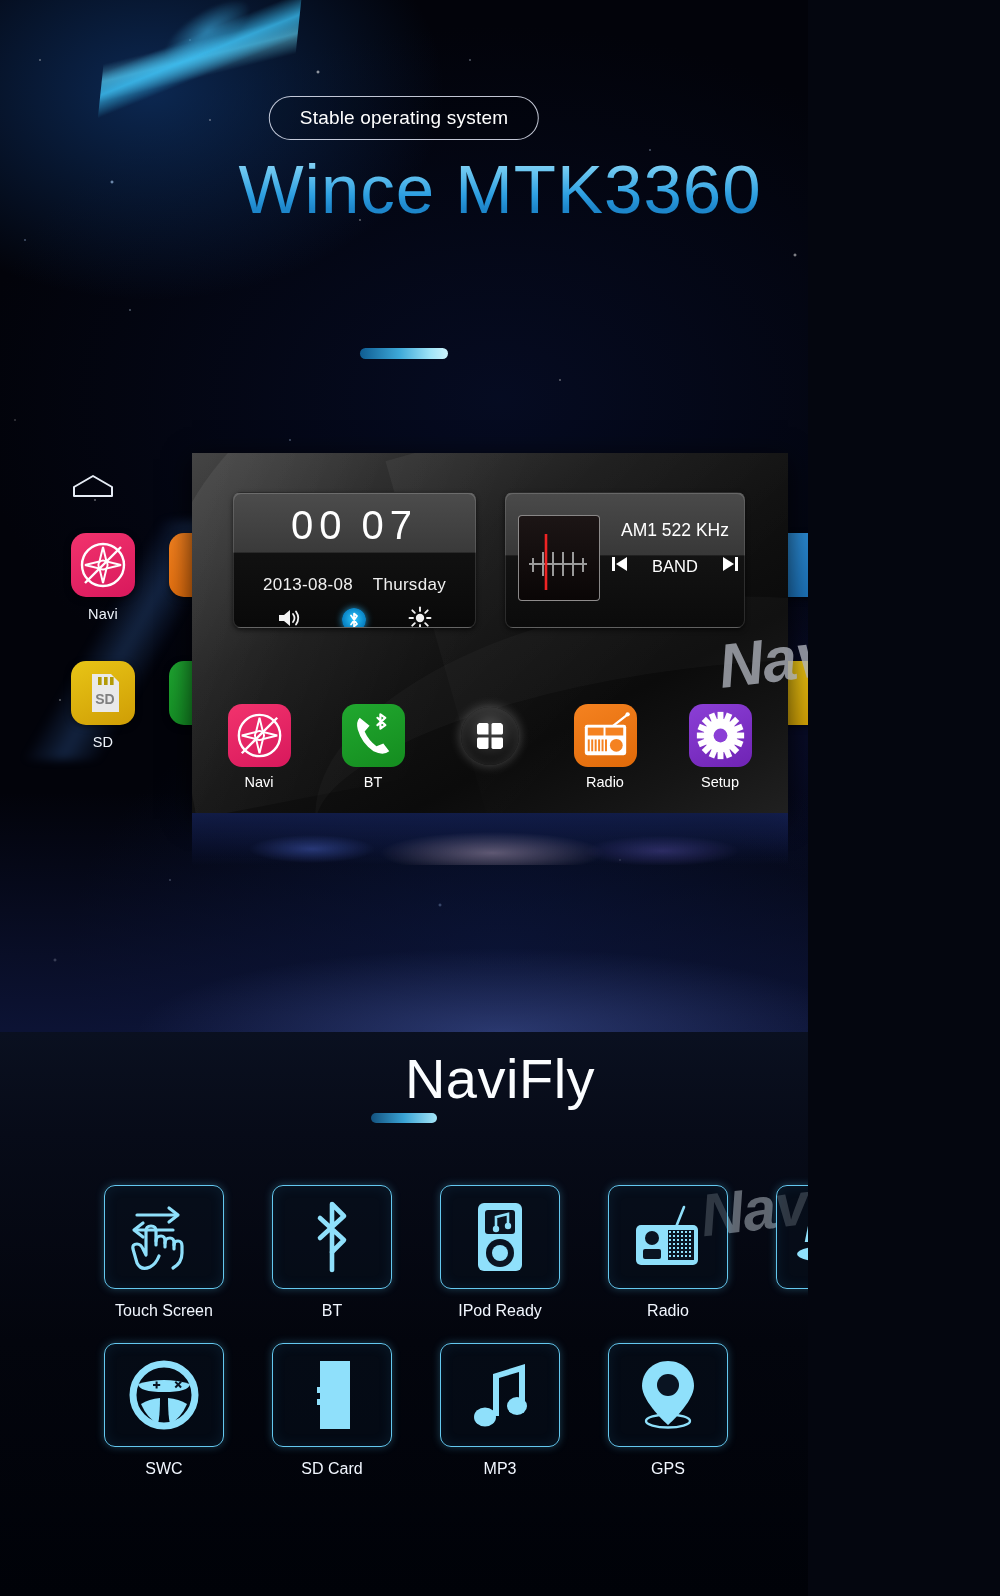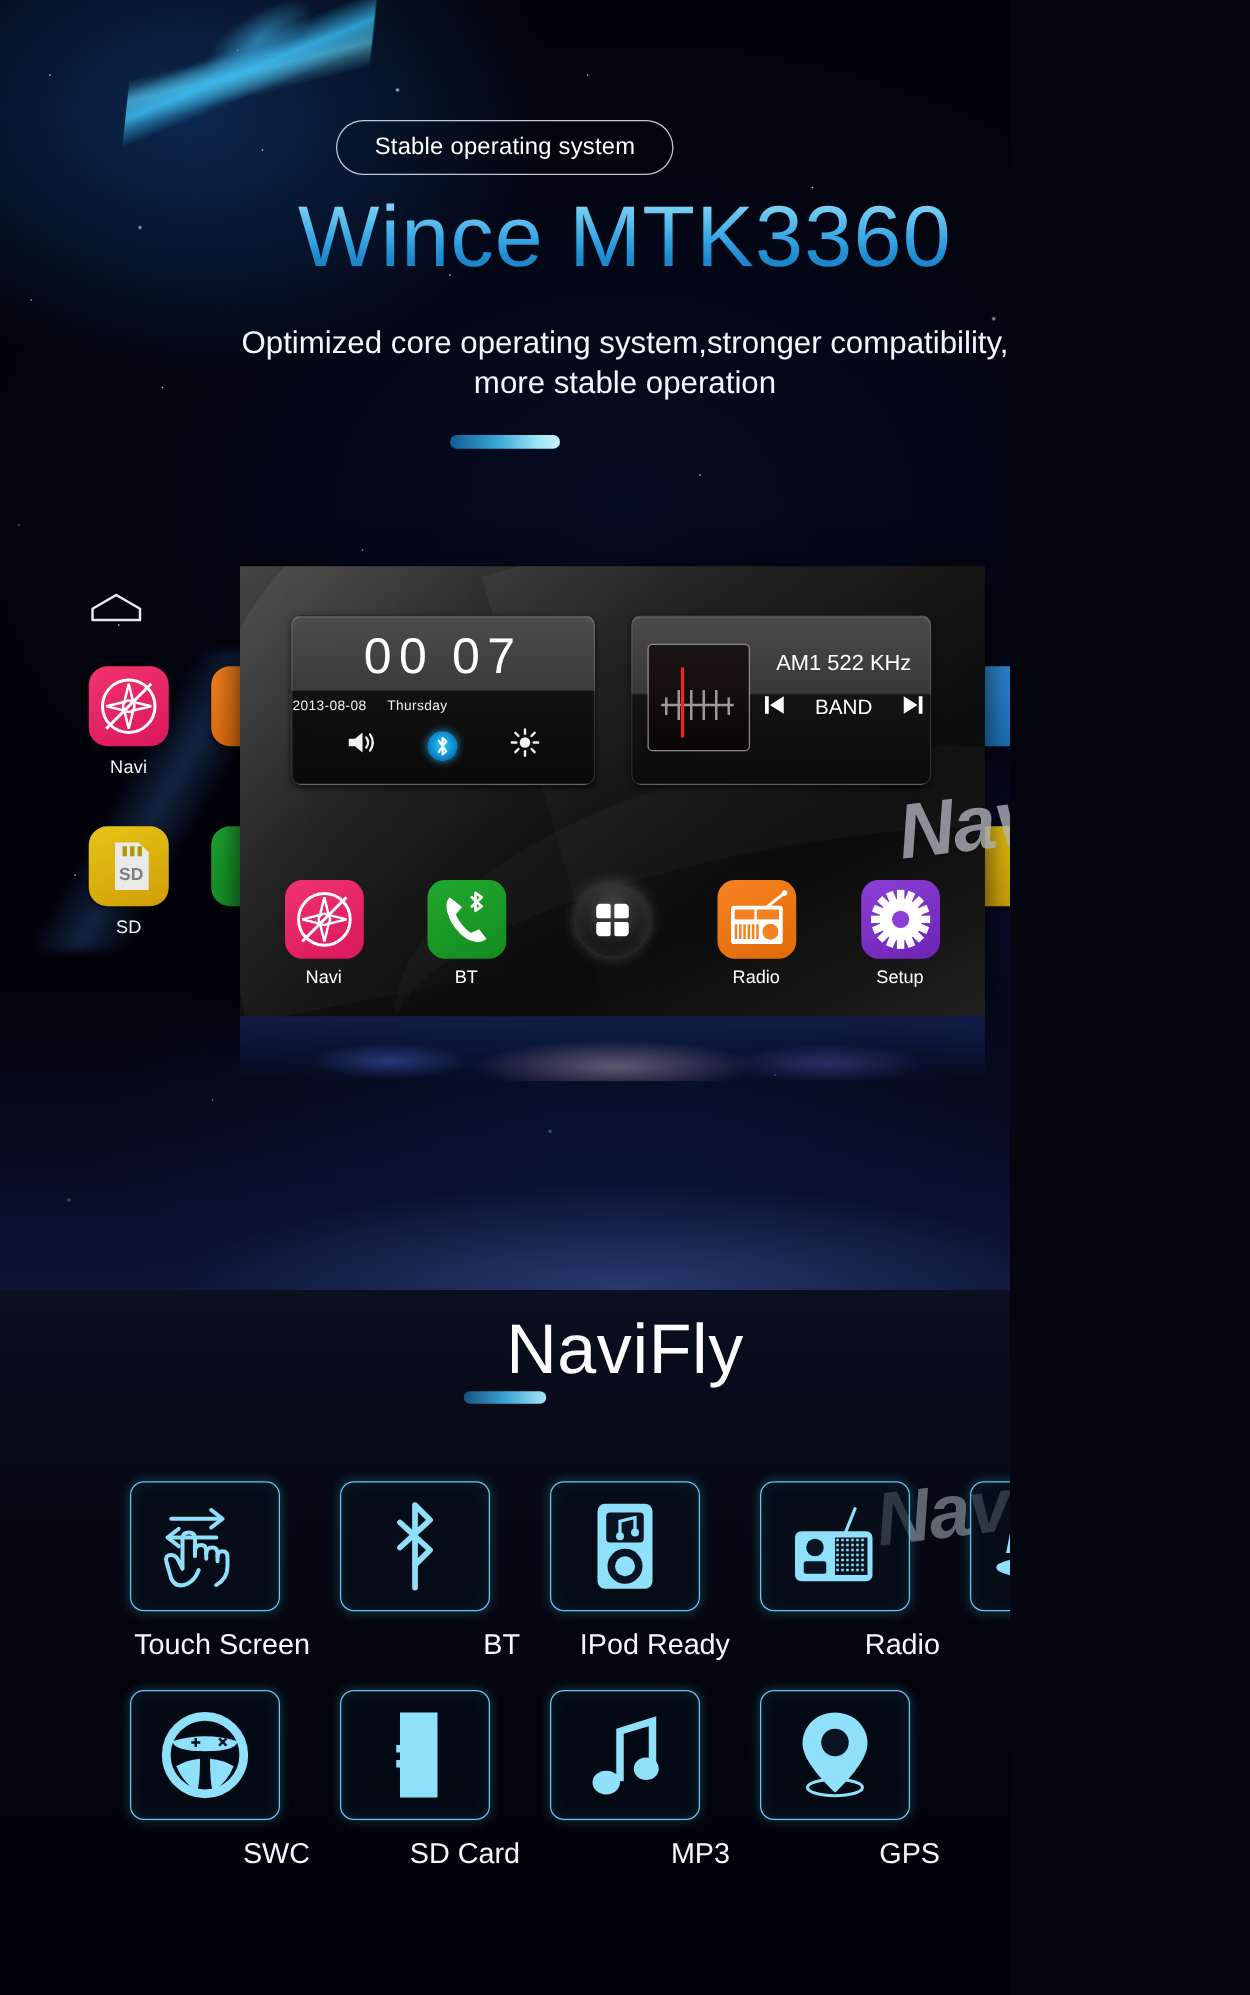--- a/index.html
+++ b/index.html
@@ -186,21 +186,21 @@
     border-radius:8px; overflow:hidden;
     background:linear-gradient(to bottom, #4c4c4c 0%, #3a3a3a 44%, #111 45%, #090909 100%);
     border:1px solid rgba(255,255,255,.14);
     box-shadow:inset 0 1px 0 rgba(255,255,255,.18), 0 2px 5px rgba(0,0,0,.6);
   }
   .wc-time {
     height:60px; display:flex; align-items:center; justify-content:center;
     font-size:40px; color:#fff; letter-spacing:6px; font-weight:300;
     padding-top:4px;
   }
-  .wc-date { text-align:left; font-size:11px; color:#efefef; margin-top:6px; letter-spacing:.3px; }
+  .wc-date { text-align:center; font-size:17px; color:#efefef; margin-top:22px; letter-spacing:.3px; }
   .wc-icons { display:flex; justify-content:space-around; align-items:center; margin-top:11px; padding:0 22px; }
   .wc-bt {
     width:24px; height:24px; border-radius:50%;
     background:radial-gradient(circle at 50% 45%, #2ec8ff 0%, #0a86c8 60%, #05537f 100%);
     display:flex; align-items:center; justify-content:center;
     box-shadow:0 0 7px rgba(45,190,255,.75);
   }
 
   
   .w-radio {
@@ -288,45 +288,41 @@
   .feat-row { display:flex; justify-content:flex-start; }
   .feat-row + .feat-row { margin-top:23px; }
   .feat-cell { width:168px; text-align:center; }
   .feat-box {
     width:120px; height:104px; margin:0 auto;
     border:1.6px solid #64c8ef; border-radius:11px;
     background:rgba(8,16,30,.55);
     box-shadow:0 0 9px rgba(90,200,245,.3), inset 0 0 14px rgba(60,170,230,.1);
     display:flex; align-items:center; justify-content:center;
   }
-  .feat-label { margin-top:13px; font-size:23px; color:#f2f7ff;text-align:right; }
+  .feat-label { margin-top:13px; font-size:16px; color:#f2f7ff; }
   .cy { fill:#8fe0fb; }
   .cys { stroke:#8fe0fb; fill:none; }
 </style>
 </head>
 <body>
 
 <div class="page">
 
   <div class="hero">
     <div class="stars"></div>
     <div class="stars2"></div>
     <div class="stars3"></div>
     <div class="comet"></div>
     <div class="comet-tail"></div>
     <div class="nebula-streak"></div>
     <div class="horizon"></div>
   </div>
 
   <div class="pill-label">Stable operating system</div>
   <h1 class="hero-title">Wince MTK3360</h1>
-  <div class="hero-sub">
-    <div>Optimized core operating system,stronger compatibility,</div>
-    <div>more stable operation</div>
-  </div>
   <div class="accent-bar"></div>
 
   <div class="osgrid">
 
     <div class="nav-home">
       <svg width="46" height="28" viewBox="0 0 46 28">
         <path d="M4 24 L4 15 L23 4 L42 15 L42 24 Z" fill="none" stroke="#e6ecf5" stroke-width="2" stroke-linejoin="round"></path>
       </svg>
     </div>
     <div class="nav-back">

